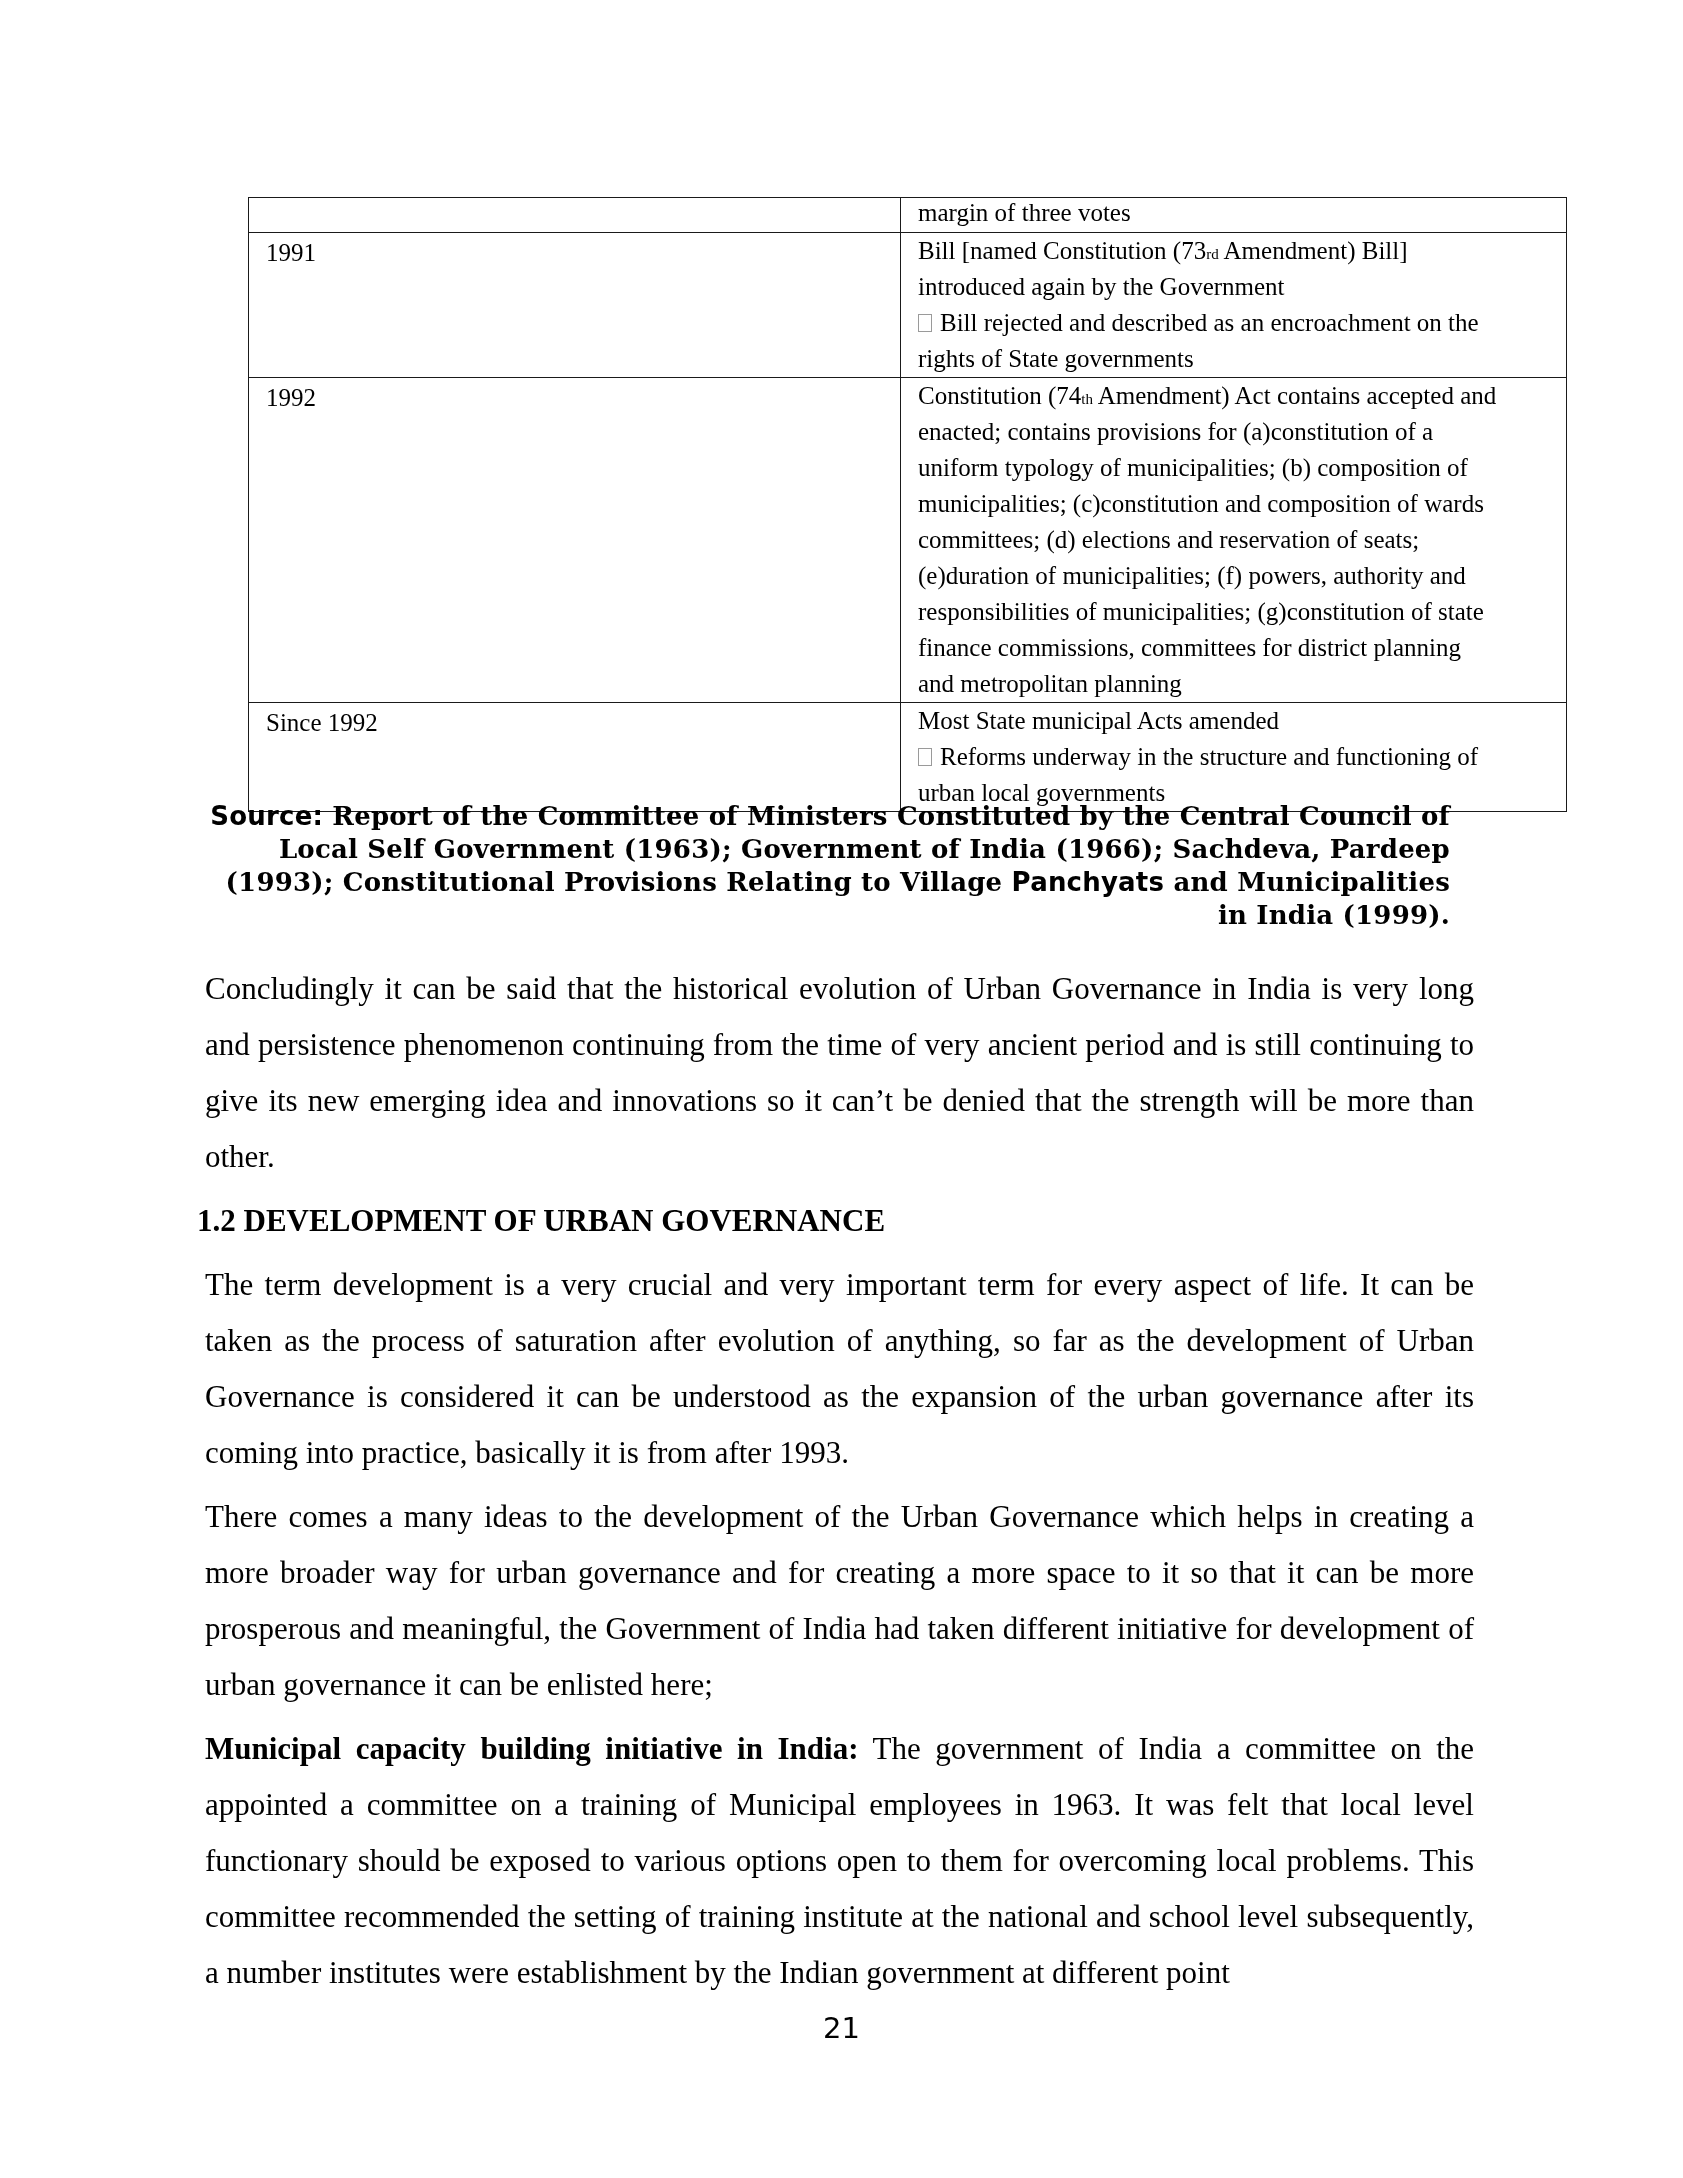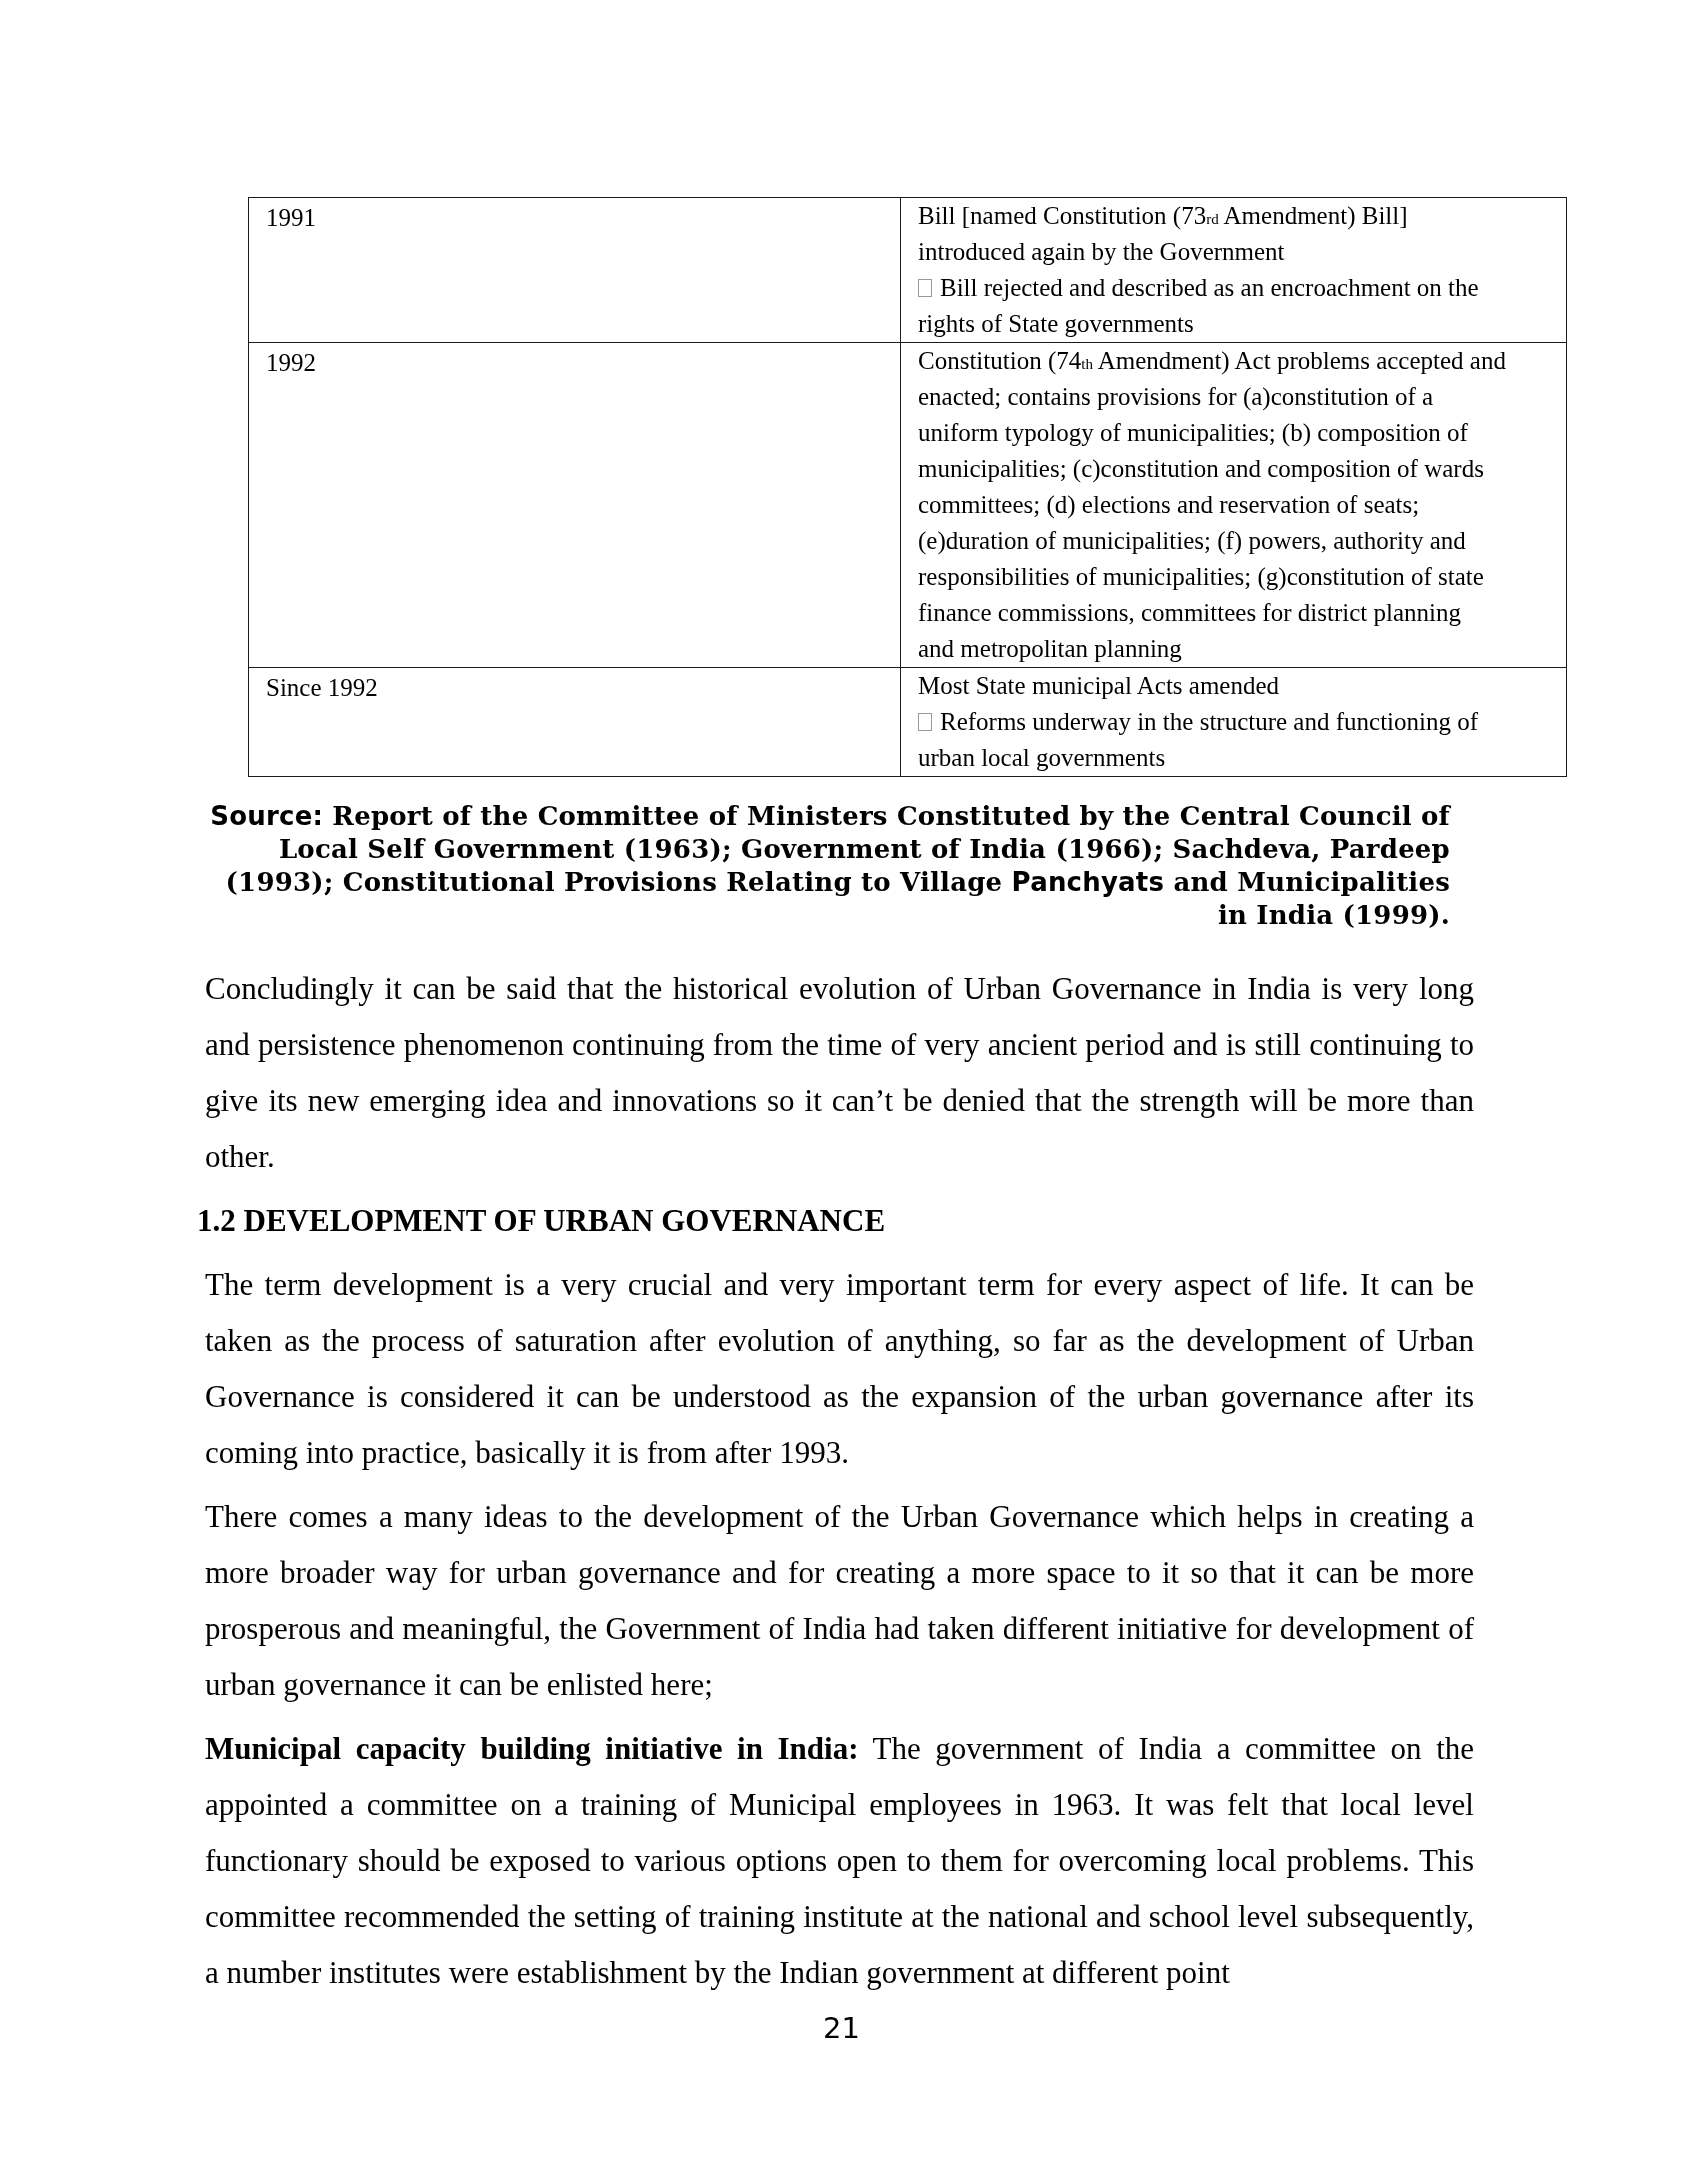--- a/index.html
+++ b/index.html
@@ -34,33 +34,39 @@
   .pagenum { position: absolute; left: 0; width: 1683px; top: 2010px; text-align: center;
              font-family: "DejaVu Sans", sans-serif; font-size: 29px; line-height: 36px; }
 </style>
 </head>
 <body>
 
 <div class="page">
 
   <table class="tbl">
     <tbody>
+        <tr class="row-first">
+      <td class="c-year"></td>
+      <td class="c-event">
+        <span class="line">margin of three votes</span>
+      </td>
+    </tr>
     <tr>
       <td class="c-year">1991</td>
       <td class="c-event">
         <span class="line"><span>Bill [named Constitution (73</span><sup class="ord">rd</sup><span> Amendment) Bill]</span></span>
         <span class="line">introduced again by the Government</span>
         <span class="line"><span class="tofu"></span><span>Bill rejected and described as an encroachment on the</span></span>
         <span class="line">rights of State governments</span>
       </td>
     </tr>
     <tr>
       <td class="c-year">1992</td>
       <td class="c-event">
-        <span class="line"><span>Constitution (74</span><sup class="ord">th</sup><span> Amendment) Act problems accepted and</span></span>
+        <span class="line"><span>Constitution (74</span><sup class="ord">th</sup><span> Amendment) Act contains accepted and</span></span>
         <span class="line">enacted; contains provisions for (a)constitution of a</span>
         <span class="line">uniform typology of municipalities; (b) composition of</span>
         <span class="line">municipalities; (c)constitution and composition of wards</span>
         <span class="line">committees; (d) elections and reservation of seats;</span>
         <span class="line">(e)duration of municipalities; (f) powers, authority and</span>
         <span class="line">responsibilities of municipalities; (g)constitution of state</span>
         <span class="line">finance commissions, committees for district planning</span>
         <span class="line">and metropolitan planning</span>
       </td>
     </tr>

